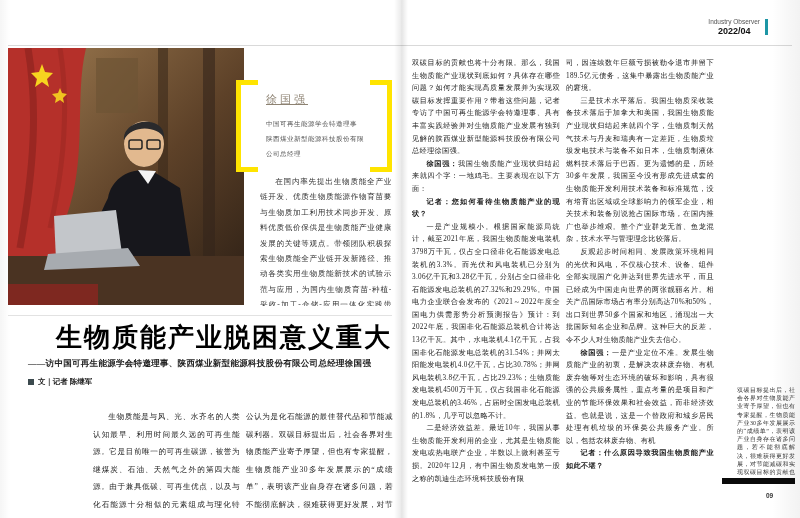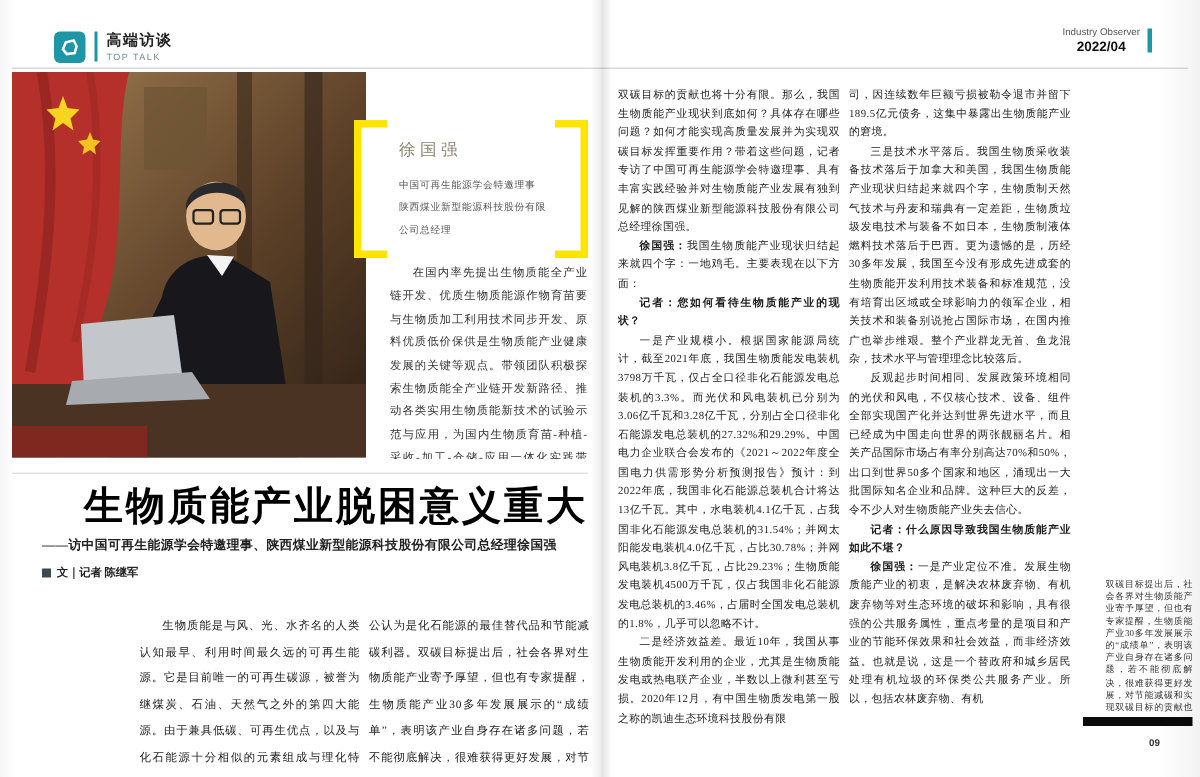--- a/index.html
+++ b/index.html
@@ -24,21 +24,21 @@
   .accent-bar{ width:3px; height:16px; background:#1d96a5; margin-left:5px;}
   .top-rule { position:absolute; left:8px; right:8px; top:45px; height:1px; background:#d9d9d9; }
   
   .photo { position:absolute; left:8px; top:48px; width:236px; height:257px; overflow:hidden; background:#3a2a1e; }
   
   .caption { position:absolute; left:236px; top:80px; width:156px; height:92px; background:#fff; }
   .brk { position:absolute; top:0; bottom:0; width:22px; }
   .brk-l { left:0;  border-left:5px solid #ffe400; border-top:5px solid #ffe400; border-bottom:5px solid #ffe400; }
   .brk-r { right:0; border-right:5px solid #ffe400; border-top:5px solid #ffe400; border-bottom:5px solid #ffe400; }
   .cap-inner { position:absolute; left:30px; top:12px; right:26px; }
-  .cap-name  { font-size:11px; letter-spacing:3px; color:#8d8272; margin-bottom:9px; }
+  .cap-name  { font-size:11px; letter-spacing:3px; color:#8d8272; margin-bottom:9px;text-decoration:underline; }
   .cap-title { font-size:6.5px; color:#555; line-height:15px; letter-spacing:.5px;}
   
   .profile-note { position:absolute; left:260px; top:174px; width:132px; height:132px;
     font-size:7.6px; line-height:15.4px; color:#333; text-align:justify; text-indent:2em; letter-spacing:.6px; overflow:hidden;}
   
   .rule2 { position:absolute; left:8px; width:384px; top:315px; height:1px; background:#e2e2e2; }
   .a-title { position:absolute; left:28px; top:320px; width:364px;
      font-size:26px; font-weight:900; letter-spacing:2px; color:#000;text-align:right; }
   .a-sub { position:absolute; left:28px; top:358px; width:366px;
      font-size:8.5px; font-weight:bold; color:#222; letter-spacing:.3px; }
@@ -65,32 +65,20 @@
   .edge-r { position:absolute; top:0; bottom:0; right:0; width:28px;
     background:linear-gradient(90deg, rgba(0,0,0,0), rgba(0,0,0,.05)); }
   .edge-l { position:absolute; top:0; bottom:0; left:0; width:10px;
     background:linear-gradient(270deg, rgba(0,0,0,0), rgba(0,0,0,.04)); }
 </style>
 </head>
 <body>
 
 <div id="spread">
 
-  <div class="hdr-left">
-    <div class="logo-box">
-      <svg width="13" height="13" viewBox="0 0 20 20">
-        <path d="M14 3 L6 5 L3 12 L7 17 L15 16 L17 9 Z" fill="none" stroke="#ffffff" stroke-width="2.6"></path>
-      </svg>
-    </div>
-    <div class="hdr-div"></div>
-    <div>
-      <div class="hdr-cn">高端访谈</div>
-      <div class="hdr-en">TOP TALK</div>
-    </div>
-  </div>
 
   <div class="hdr-right">
     <div class="txt">
       <div class="mag-name">Industry Observer</div>
       <div class="issue">2022/04</div>
     </div>
     <div class="accent-bar"></div>
   </div>
 
   <div class="top-rule"></div>
@@ -162,22 +150,22 @@
     <p class="p"><b>徐国强：</b><span>我国生物质能产业现状归结起来就四个字：一地鸡毛。主要表现在以下方面：</span></p>
     <p class="p q"><b>记者：</b><span>您如何看待生物质能产业的现状？</span></p>
     <p class="p">一是产业规模小。根据国家能源局统计，截至2021年底，我国生物质能发电装机3798万千瓦，仅占全口径非化石能源发电总装机的3.3%。而光伏和风电装机已分别为3.06亿千瓦和3.28亿千瓦，分别占全口径非化石能源发电总装机的27.32%和29.29%。中国电力企业联合会发布的《2021～2022年度全国电力供需形势分析预测报告》预计：到2022年底，我国非化石能源总装机合计将达13亿千瓦。其中，水电装机4.1亿千瓦，占我国非化石能源发电总装机的31.54%；并网太阳能发电装机4.0亿千瓦，占比30.78%；并网风电装机3.8亿千瓦，占比29.23%；生物质能发电装机4500万千瓦，仅占我国非化石能源发电总装机的3.46%，占届时全国发电总装机的1.8%，几乎可以忽略不计。</p>
     <p class="p">二是经济效益差。最近10年，我国从事生物质能开发利用的企业，尤其是生物质能发电或热电联产企业，半数以上微利甚至亏损。2020年12月，有中国生物质发电第一股之称的凯迪生态环境科技股份有限</p>
   </div>
 
   <div class="col rcol" id="rcol2">
     <p>司，因连续数年巨额亏损被勒令退市并留下189.5亿元债务，这集中暴露出生物质能产业的窘境。</p>
     <p class="p">三是技术水平落后。我国生物质采收装备技术落后于加拿大和美国，我国生物质能产业现状归结起来就四个字，生物质制天然气技术与丹麦和瑞典有一定差距，生物质垃圾发电技术与装备不如日本，生物质制液体燃料技术落后于巴西。更为遗憾的是，历经30多年发展，我国至今没有形成先进成套的生物质能开发利用技术装备和标准规范，没有培育出区域或全球影响力的领军企业，相关技术和装备别说抢占国际市场，在国内推广也举步维艰。整个产业群龙无首、鱼龙混杂，技术水平与管理理念比较落后。</p>
     <p class="p">反观起步时间相同、发展政策环境相同的光伏和风电，不仅核心技术、设备、组件全部实现国产化并达到世界先进水平，而且已经成为中国走向世界的两张靓丽名片。相关产品国际市场占有率分别高达70%和50%，出口到世界50多个国家和地区，涌现出一大批国际知名企业和品牌。这种巨大的反差，令不少人对生物质能产业失去信心。</p>
+    <p class="p"><b>徐国强：</b><span>一是产业定位不准。发展生物质能产业的初衷，是解决农林废弃物、有机废弃物等对生态环境的破坏和影响，具有很强的公共服务属性，重点考量的是项目和产业的节能环保效果和社会效益，而非经济效益。也就是说，这是一个替政府和城乡居民处理有机垃圾的环保类公共服务产业。所以，包括农林废弃物、有机</span></p>
     <p class="p q"><b>记者：</b><span>什么原因导致我国生物质能产业如此不堪？</span></p>
-    <p class="p"><b>徐国强：</b><span>一是产业定位不准。发展生物质能产业的初衷，是解决农林废弃物、有机废弃物等对生态环境的破坏和影响，具有很强的公共服务属性，重点考量的是项目和产业的节能环保效果和社会效益，而非经济效益。也就是说，这是一个替政府和城乡居民处理有机垃圾的环保类公共服务产业。所以，包括农林废弃物、有机</span></p>
   </div>
 
   <div class="pull-quote">双碳目标提出后，社会各界对生物质能产业寄予厚望，但也有专家提醒，生物质能产业30多年发展展示的“成绩单”，表明该产业自身存在诸多问题，若不能彻底解决，很难获得更好发展，对节能减碳和实现双碳目标的贡献也将十分有限。</div>
   <div class="footer-bar"></div>
   <div class="pageno">09</div>
 
   <div class="fold"></div>
   <div class="edge-r"></div>
   <div class="edge-l"></div>
 </div>

